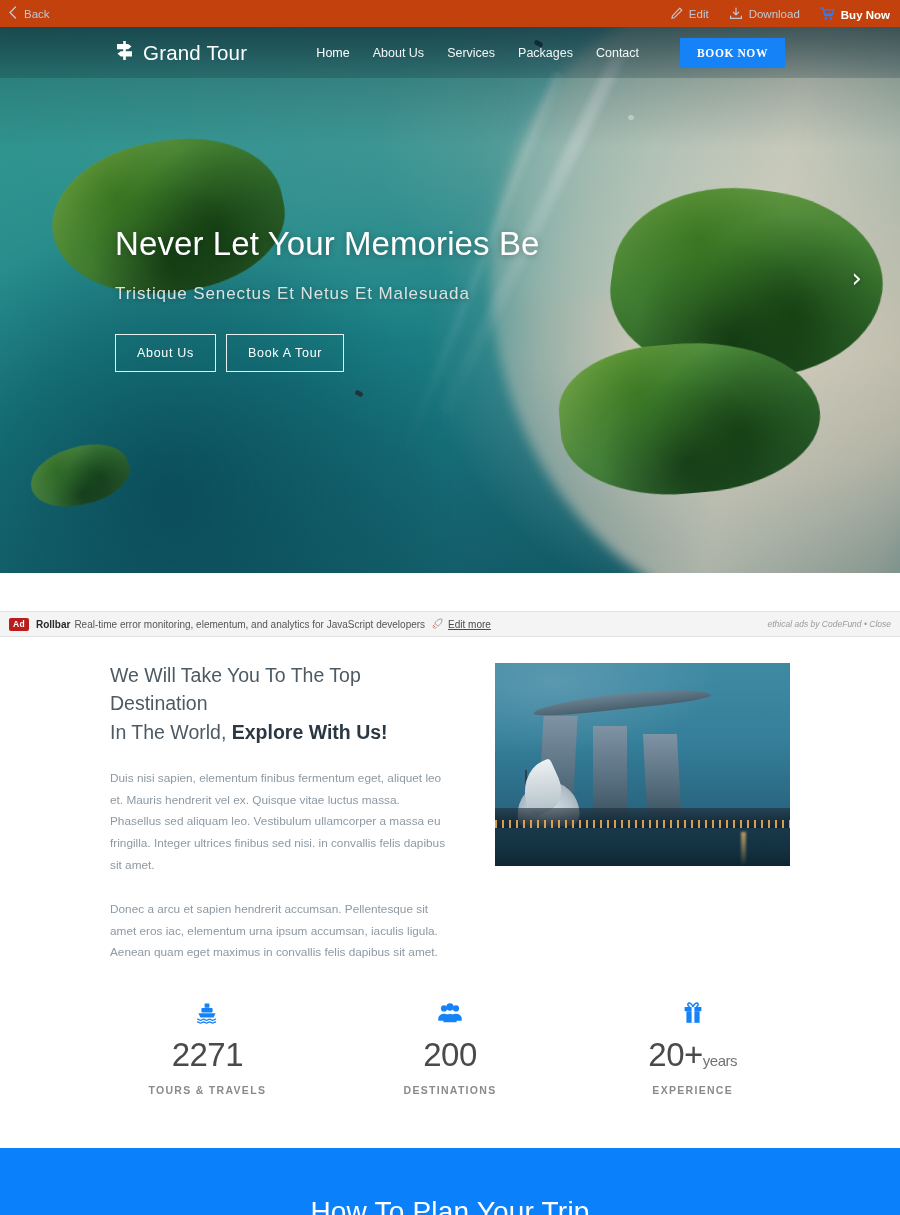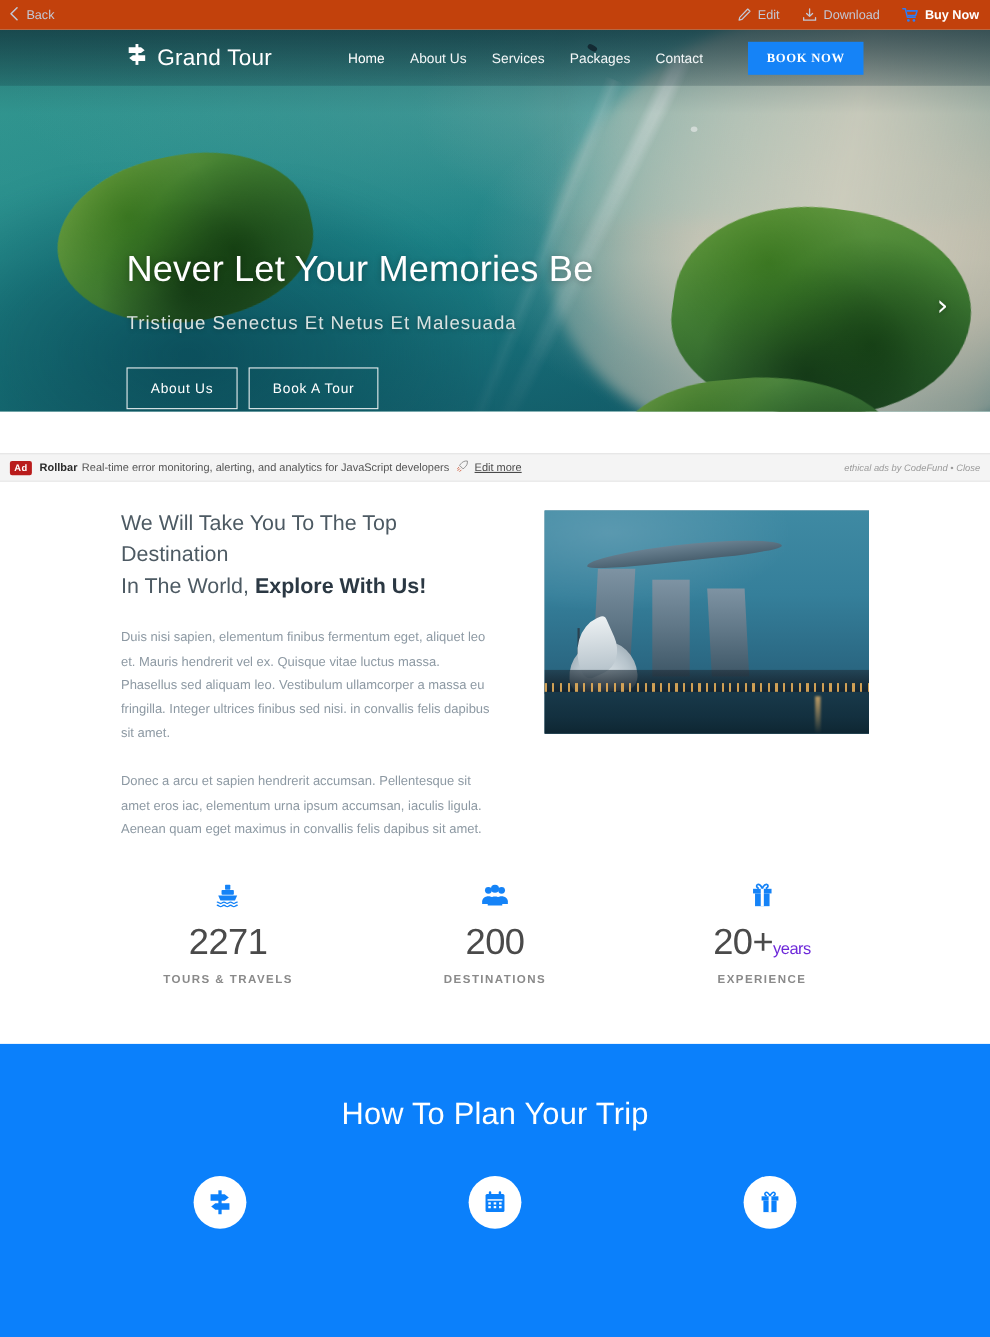--- a/index.html
+++ b/index.html
@@ -13,27 +13,27 @@
 
   
   .chrome-bar{
     height:27px; width:900px; background:#c2410c;
     display:flex; align-items:center; justify-content:space-between;
     padding:0 10px 0 8px; color:#c3c7d4; font-size:11.5px;
     position:relative; z-index:50;
   }
   .chrome-left{ display:flex; align-items:center; gap:7px; cursor:pointer; }
   .chrome-right{ display:flex; align-items:center; gap:20px; }
-  .chrome-item{ display:flex; align-items:center; gap:6px; cursor:pointer; color:#c3c7d4; }
+  .chrome-item{ display:flex; align-items:flex-end; gap:6px; cursor:pointer; color:#c3c7d4; }
   .chrome-item.buy{ color:#ffffff; font-weight:bold; }
   .chrome-item svg{ display:block; }
 
   
   .hero{
-    position:relative; width:900px; height:347px; overflow:hidden;
+    position:relative; width:900px; height:546px; overflow:hidden;
     background:#2b7d7e;
   }
   .hero-img{ position:absolute; inset:0; overflow:hidden; }
   
   .sea{
     position:absolute; inset:0;
     background:
       radial-gradient(ellipse 55% 70% at 88% 58%, rgba(222,214,196,0.96) 0%, rgba(214,206,186,0.85) 32%, rgba(150,190,186,0.25) 58%, rgba(0,0,0,0) 74%),
       radial-gradient(ellipse 40% 46% at 74% 22%, rgba(196,206,196,0.60) 0%, rgba(140,186,180,0.2) 55%, rgba(0,0,0,0) 80%),
       radial-gradient(ellipse 70% 60% at 50% 16%, rgba(96,178,172,0.55) 0%, rgba(0,0,0,0) 70%),
@@ -207,21 +207,21 @@
   .mbs-pole{ position:absolute; left:30px; bottom:52px; width:2px; height:44px; background:#2b4250; }
 
   
   .stats{ display:flex; padding:36px 86px 0; background:#fff; }
   .stat{ flex:1; text-align:center; }
   .stat-icon{ color:#1583f7; height:26px; display:flex; align-items:center; justify-content:center; }
   .stat-num{
     font-size:33px; color:#4a4a4a; font-weight:300; margin-top:10px;
     letter-spacing:-.5px; font-family:"Liberation Sans", sans-serif;
   }
-  .stat-num .suffix{ font-size:15px; color:#6d28d9; }
+  .stat-num .suffix{ font-size:15px; color:#737373; }
   .stat-label{
     margin-top:10px; font-size:10.5px; letter-spacing:1.3px; color:#8a8a8a; font-weight:bold;
   }
 
   
   .plan{ margin-top:52px; background:#0b80fb; padding:48px 0 0; height:309px; }
   .plan-title{
     text-align:center; color:#fff; font-size:28px; font-weight:400; margin:0;
     letter-spacing:.2px;
   }
@@ -327,21 +327,21 @@
   </div>
 
   <div class="hero-next">›</div>
 </div>
 
 <div class="gap-white"></div>
 
 <div class="ad-strip">
   <span class="ad-badge">Ad</span>
   <span class="ad-brand">Rollbar</span>
-  <span class="ad-text">Real-time error monitoring, alerting, and analytics for JavaScript developers</span>
+  <span class="ad-text">Real-time error monitoring, elementum, and analytics for JavaScript developers</span>
   <span class="rocket">
     <svg width="11" height="11" viewBox="0 0 12 12" fill="none">
         <path d="M10.8 1.2c-2.6-.3-5 .8-6.3 2.6L3 5.5l3.5 3.5 1.7-1.5C10 6.2 11.1 3.8 10.8 1.2z" stroke="#8a8a8a" stroke-width=".9" stroke-linejoin="round"></path>
         <path d="M3.1 8.9L1.4 10.6M2.3 7.5L1 8.8M4.6 10.2L3.3 11.5" stroke="#d05a3a" stroke-width=".9" stroke-linecap="round"></path>
       </svg>
   </span>
   <span class="ad-learn">Edit more</span>
   <span class="ad-right">ethical ads by CodeFund • Close</span>
 </div>
 

